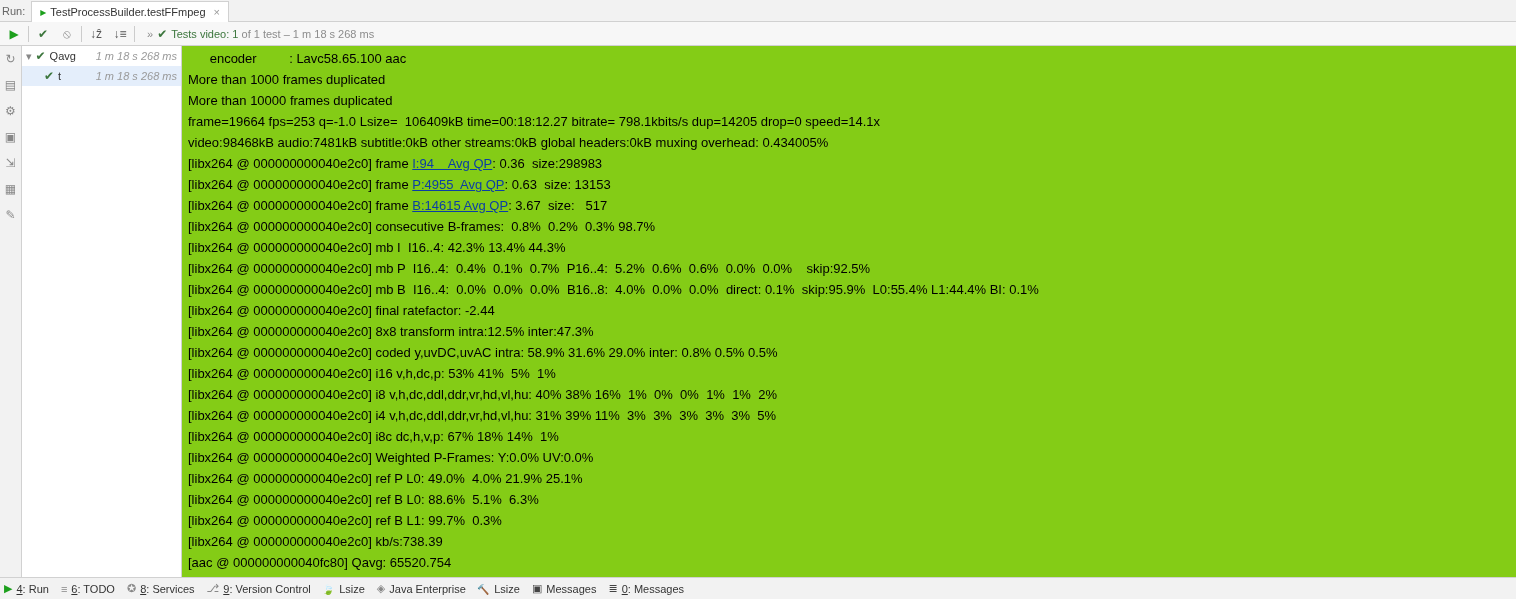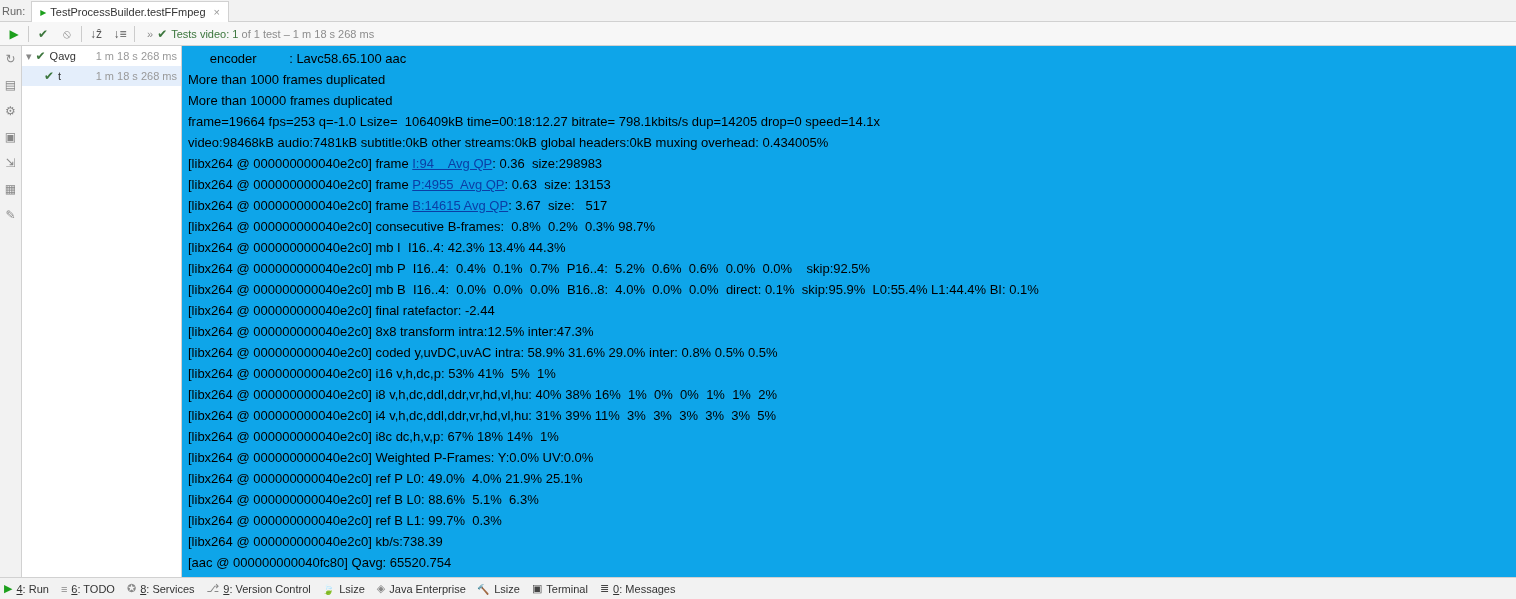--- a/index.html
+++ b/index.html
@@ -16,22 +16,22 @@
 .grey { color: #8c8c8c; }
 .arrow-run { color: #1da01d; font-size: 12px; }
 .chk-icon { color: #3c763d; font-size: 12px; }
 .stop-icon { color: #8c8c8c; font-size: 12px; }
 .layout { flex: 1; display: flex; min-height: 0; }
 .left-gutter { width: 22px; background: #f2f2f2; border-right: 1px solid #d1d1d1; display: flex; flex-direction: column; align-items: center; padding-top: 6px; gap: 12px; }
 .left-gutter .g-ic { color: #888; font-size: 12px; cursor: pointer; }
 .tree-panel { width: 160px; border-right: 1px solid #d1d1d1; background: #fff; font-size: 11px; }
 .tree-row { display: flex; align-items: center; height: 20px; padding: 0 4px; gap: 4px; }
 .tree-row.sel { background: #e4eefb; }
-.tree-row .tim { color: #999; margin-left: auto; }
-.console { flex: 1; overflow: auto; background: #0ea5e9; padding: 2px 0 0 6px; font-family: "Consolas","Courier New",monospace; font-size: 13px; line-height: 21px; white-space: pre; color: #000; }
+.tree-row .tim { color: #999; margin-left: auto; font-style: italic; }
+.console { flex: 1; overflow: auto; background: #84cc16; padding: 2px 0 0 6px; font-family: "Consolas","Courier New",monospace; font-size: 13px; line-height: 21px; white-space: pre; color: #000; }
 .console a { color: #0b3ea5; text-decoration: underline; }
 .bottom-bar { height: 22px; background: #f2f2f2; border-top: 1px solid #d1d1d1; display: flex; align-items: center; font-size: 11px; padding: 0 4px; gap: 12px; color: #333; }
 .bb-item { display: flex; align-items: center; gap: 4px; cursor: pointer; }
 .bb-key { text-decoration: underline; }
 .run-play { color: #1da01d; }
 .todo-ic::before{content:"≡";color:#888;}
 .svc-ic::before{content:"✪";color:#888;}
 .vc-ic::before{content:"⎇";color:#888;}
 .spr-ic::before{content:"🍃";color:#5aa02c;font-size:10px;}
 .je-ic::before{content:"◈";color:#888;}
@@ -131,19 +131,19 @@
   <span class="bb-item">
       <span class="je-ic"></span>
       <span>Java Enterprise</span>
     </span>
   <span class="bb-item">
       <span class="bld-ic"></span>
       <span>Lsize</span>
     </span>
   <span class="bb-item">
       <span class="term-ic"></span>
-      <span>Terminal</span>
+      <span>Messages</span>
     </span>
   <span class="bb-item">
       <span class="msg-ic"></span>
       <span><span class="bb-key">0</span>: Messages</span>
     </span>
 </div>
 
 </body></html>

